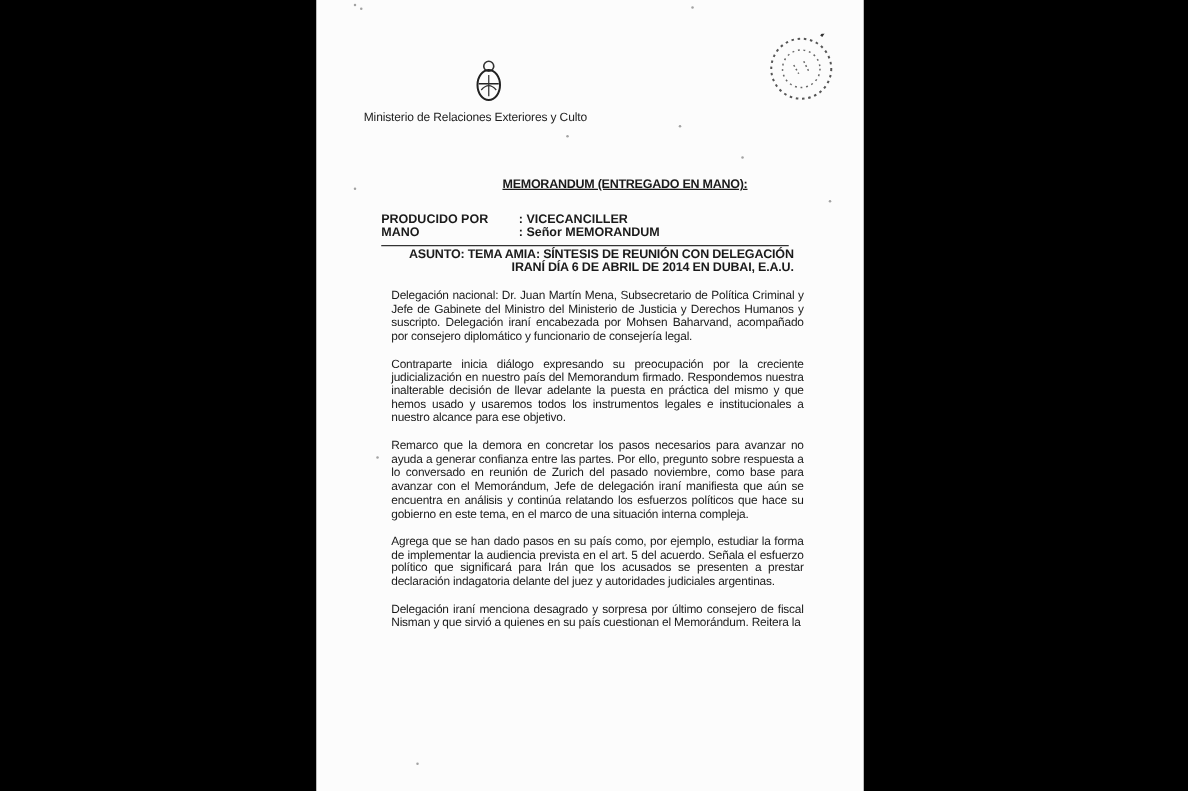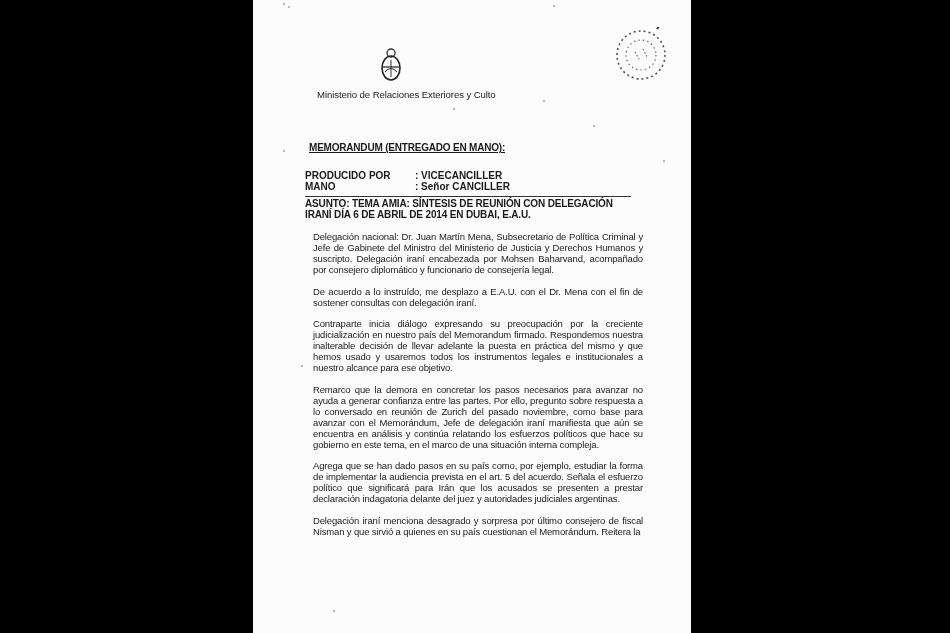--- a/index.html
+++ b/index.html
@@ -17,51 +17,52 @@
       background: #fcfcfc;
       color: #1a1a1a;
       overflow: hidden;
     }
     .speck { position: absolute; width: 2px; height: 2px; background: #666; border-radius: 50%; opacity: 0.6; }
     .crest {
       position: absolute; left: 127px; top: 47px;
       width: 22px; height: 36px;
     }
     .ministry {
-      position: absolute; left: 64px; top: 89px;
+      position: absolute; left: 38px; top: 89px;
       font-size: 9.6px; letter-spacing: -0.1px;
       color: #222;
     }
     .stamp {
       position: absolute; left: 360px; top: 27px;
       width: 56px; height: 56px;
     }
     .title {
       position: absolute; left: 0; right: 0; top: 142px;
-      text-align: left;
+      text-align: center;
       font-size: 10px; font-weight: bold;
       text-decoration: underline;
       letter-spacing: -0.2px;
       padding-left: 56px;
     }
     .meta {
       position: absolute; left: 52px; top: 171px;
       font-size: 10px; font-weight: bold; line-height: 10.5px;
     }
     .meta-row { display: flex; }
     .meta-label { width: 110px; }
     .rule {
       position: absolute; left: 52px; top: 196px;
       width: 326px; height: 1px; background: #333;
     }
     .subject {
       position: absolute; left: 52px; top: 198px;
       width: 330px;
       font-size: 10px; font-weight: bold; line-height: 11px;
       letter-spacing: -0.15px;
+      text-align: right;
     }
     .body {
       position: absolute; left: 60px; top: 232px;
       width: 330px;
       font-size: 9.5px; line-height: 10.9px;
       text-align: justify;
       letter-spacing: -0.15px;
       color: #1a1a1a;
     }
     .body p { margin: 0 0 11px 0; }
@@ -101,29 +102,28 @@
 
   <div class="title">MEMORANDUM (ENTREGADO EN MANO):</div>
 
   <div class="meta">
     <div class="meta-row">
       <span class="meta-label">PRODUCIDO POR</span>
       <span>: VICECANCILLER</span>
     </div>
     <div class="meta-row">
       <span class="meta-label">MANO</span>
-      <span>: Señor CANCILLER</span>
+      <span>: Señor MEMORANDUM</span>
     </div>
   </div>
 
   <div class="rule"></div>
 
   <div class="subject">ASUNTO: TEMA AMIA: SÍNTESIS DE REUNIÓN CON DELEGACIÓN IRANÍ DÍA 6 DE ABRIL DE 2014 EN DUBAI, E.A.U.</div>
 
   <div class="body">
     <p>Delegación nacional: Dr. Juan Martín Mena, Subsecretario de Política Criminal y Jefe de Gabinete del Ministro del Ministerio de Justicia y Derechos Humanos y suscripto. Delegación iraní encabezada por Mohsen Baharvand, acompañado por consejero diplomático y funcionario de consejería legal.</p>
-    <p>De acuerdo a lo instruído, me desplazo a E.A.U. con el Dr. Mena con el fin de sostener consultas con delegación iraní.</p>
     <p>Contraparte inicia diálogo expresando su preocupación por la creciente judicialización en nuestro país del Memorandum firmado. Respondemos nuestra inalterable decisión de llevar adelante la puesta en práctica del mismo y que hemos usado y usaremos todos los instrumentos legales e institucionales a nuestro alcance para ese objetivo.</p>
     <p>Remarco que la demora en concretar los pasos necesarios para avanzar no ayuda a generar confianza entre las partes. Por ello, pregunto sobre respuesta a lo conversado en reunión de Zurich del pasado noviembre, como base para avanzar con el Memorándum, Jefe de delegación iraní manifiesta que aún se encuentra en análisis y continúa relatando los esfuerzos políticos que hace su gobierno en este tema, en el marco de una situación interna compleja.</p>
     <p>Agrega que se han dado pasos en su país como, por ejemplo, estudiar la forma de implementar la audiencia prevista en el art. 5 del acuerdo. Señala el esfuerzo político que significará para Irán que los acusados se presenten a prestar declaración indagatoria delante del juez y autoridades judiciales argentinas.</p>
     <p>Delegación iraní menciona desagrado y sorpresa por último consejero de fiscal Nisman y que sirvió a quienes en su país cuestionan el Memorándum. Reitera la</p>
   </div>
 </div>
 
 </body></html>

